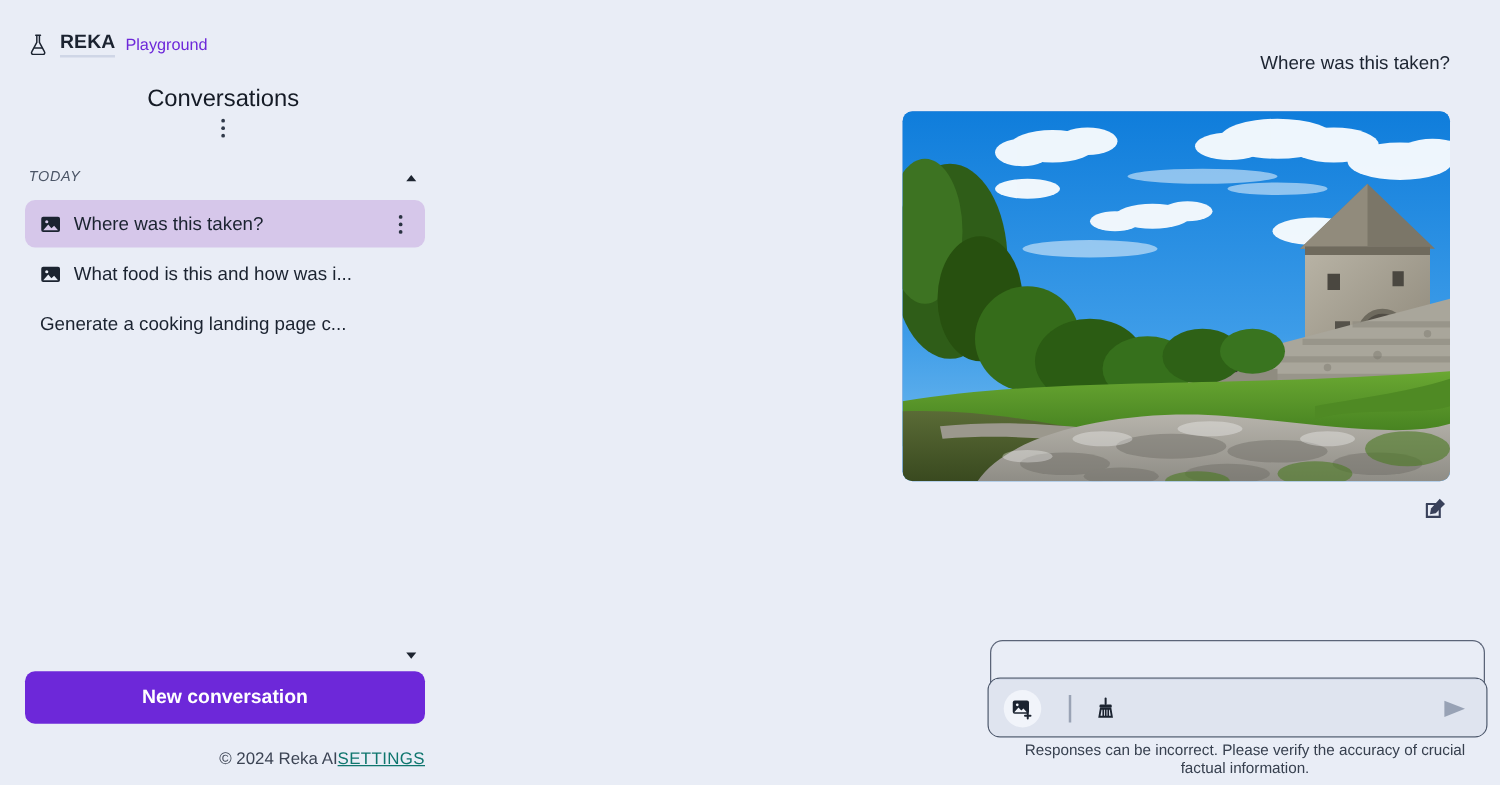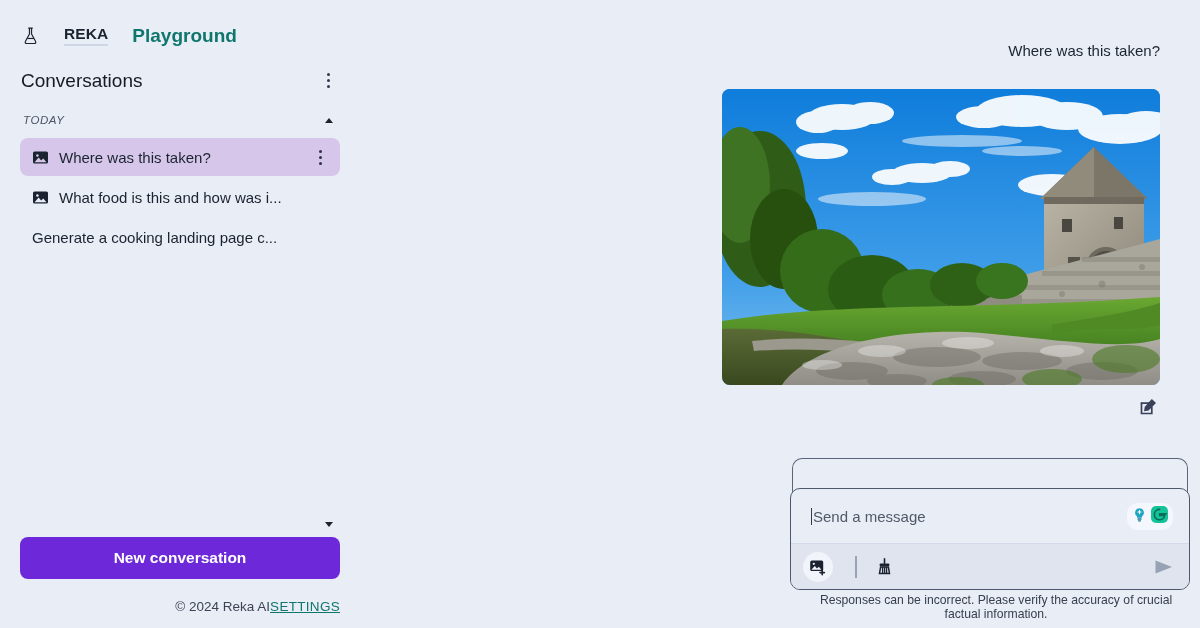--- a/index.html
+++ b/index.html
@@ -12,36 +12,37 @@
   .app { position: relative; width: 1200px; height: 628px; display: flex; }
 
   
   .sidebar {
     width: 360px; height: 628px;
     background: #e9edf6;
     display: flex; flex-direction: column;
     position: relative;
   }
   .brand {
-    display: flex; align-items: center; gap: 24px;
+    display: flex; align-items: center; gap: 8px;
     padding: 19px 0 0 21px;
     height: 52px;
   }
   .brand-icon { width: 19px; height: 20px; display:block; }
   .brand-name {
     font-size: 15.5px; font-weight: bold; color: #1b2330;
     letter-spacing: .1px;
     border-bottom: 2px solid #cfd6e6;
     padding-bottom: 1px;
   }
-  .brand-sub { font-size: 19px; color: #0f766e; font-weight: 700; }
+  .brand-sub { font-size: 13px; color: #6d28d9; font-weight: 400; }
 
   .conv-header {
     display: flex; align-items: center; justify-content: space-between;
     padding: 17px 24px 0 21px;
+    flex-direction: column;
   }
   .conv-title { font-size: 19px; color: #151b26; font-weight: 400; }
   .kebab {
     display: flex; flex-direction: column; gap: 3px;
     align-items: center; cursor: pointer; padding: 4px 6px;
   }
   .kebab i { width: 3px; height: 3px; background: #303a4a; border-radius: 50%; display: block; }
 
   .today-row {
     display:flex; align-items:center; justify-content:space-between;
@@ -376,40 +377,20 @@
             <path d="M12.8 1.9 17 6.1 9.6 13.5l-4.6.8.8-4.6z" fill="#39415a"></path>
           </svg>
         </span>
       </div>
     </div>
 
     <div class="composer-stack">
       <div class="ghost-card"></div>
 
       <div class="composer">
-        <div class="composer-input">
-          <span class="caret-bar"></span>
-          <span class="placeholder">Send a message</span>
-          <span class="gram-badges">
-            <span>
-              <svg width="17" height="17" viewBox="0 0 17 17">
-                <path d="M8.5 2.2a4.4 4.4 0 0 0-2.5 8v1.6h5V10.2a4.4 4.4 0 0 0-2.5-8z" fill="#1ba7c4"></path>
-                <rect x="6.4" y="12.2" width="4.2" height="1.5" rx=".7" fill="#147f96"></rect>
-                <rect x="6.9" y="14.2" width="3.2" height="1.2" rx=".6" fill="#147f96"></rect>
-                <path d="M8.5 4.3v3.4M6.9 6h3.2" stroke="#ffffff" stroke-width="1.1" stroke-linecap="round"></path>
-              </svg>
-            </span>
-            <span>
-              <svg width="19" height="19" viewBox="0 0 19 19">
-                <rect x="1" y="1" width="17" height="17" rx="5" fill="#15c39a"></rect>
-                <path d="M9.6 4.4a5.2 5.2 0 1 0 5.1 6h-5v-1.6h6.6" fill="none" stroke="#0b6b54" stroke-width="1.6" stroke-linecap="round"></path>
-              </svg>
-            </span>
-          </span>
-        </div>
 
         <div class="composer-toolbar">
           <span class="tool-circle">
             <svg width="18" height="18" viewBox="0 0 18 18">
               <rect x="1.2" y="2.4" width="13" height="10.6" rx="1.6" fill="#1b2330"></rect>
               <circle cx="4.8" cy="5.8" r="1.1" fill="#f1f4fa"></circle>
               <path d="M2.4 11.8 5.8 7.9l2.2 2.5 1.8-1.6 2.6 3z" fill="#f1f4fa"></path>
               <path d="M13.2 12.4v4.4M11 14.6h4.4" stroke="#1b2330" stroke-width="1.6" stroke-linecap="round"></path>
             </svg>
           </span>

